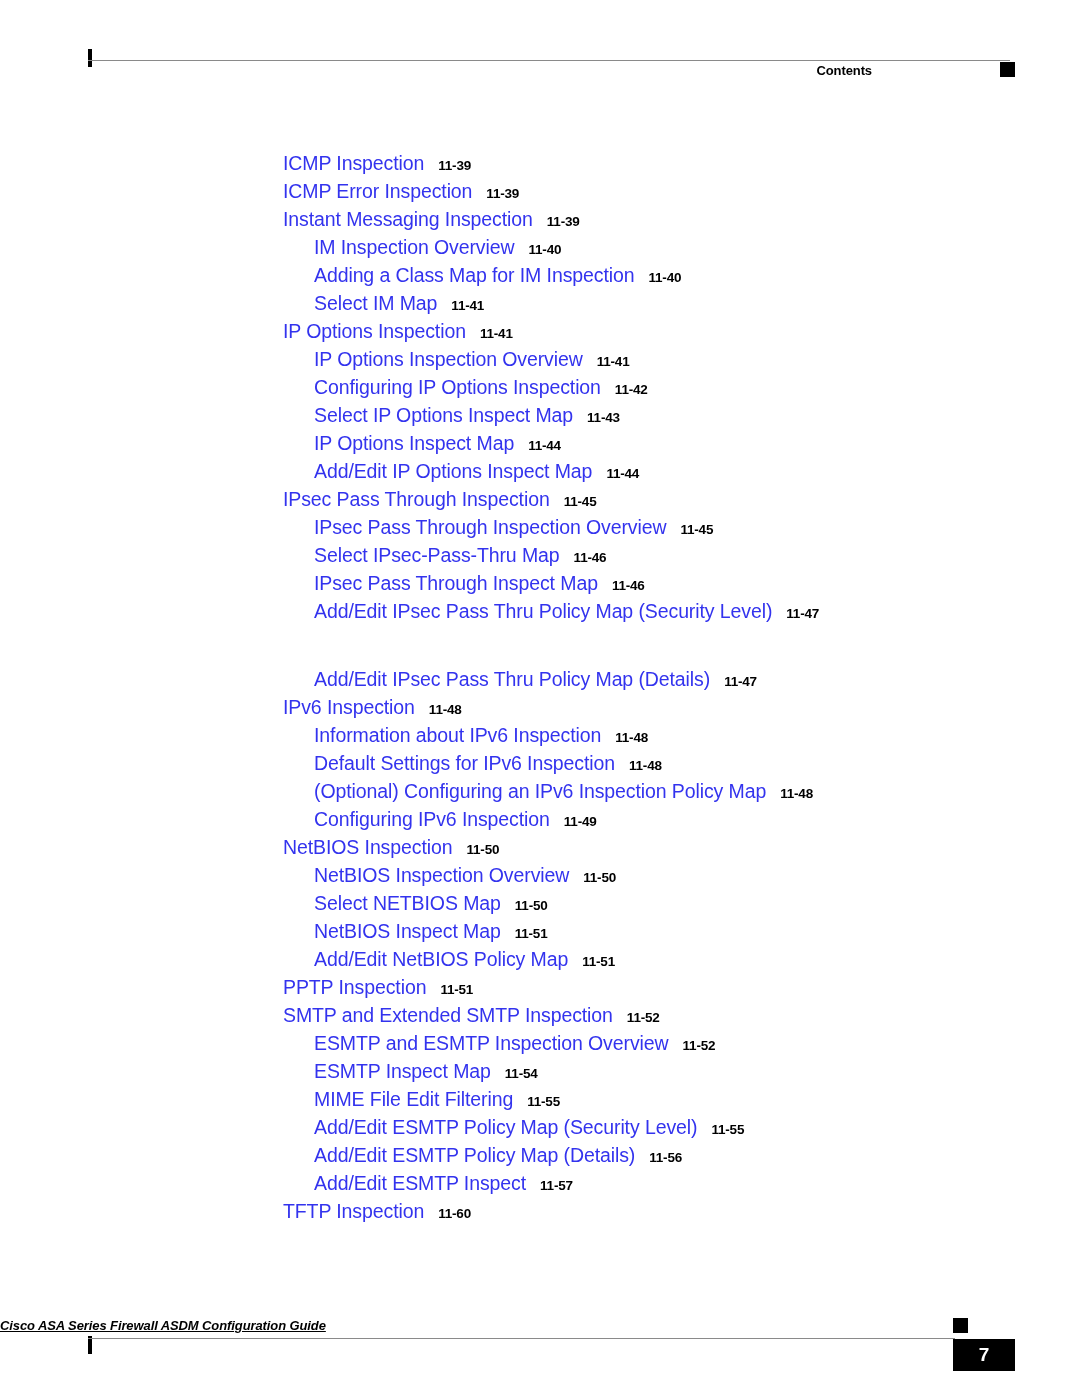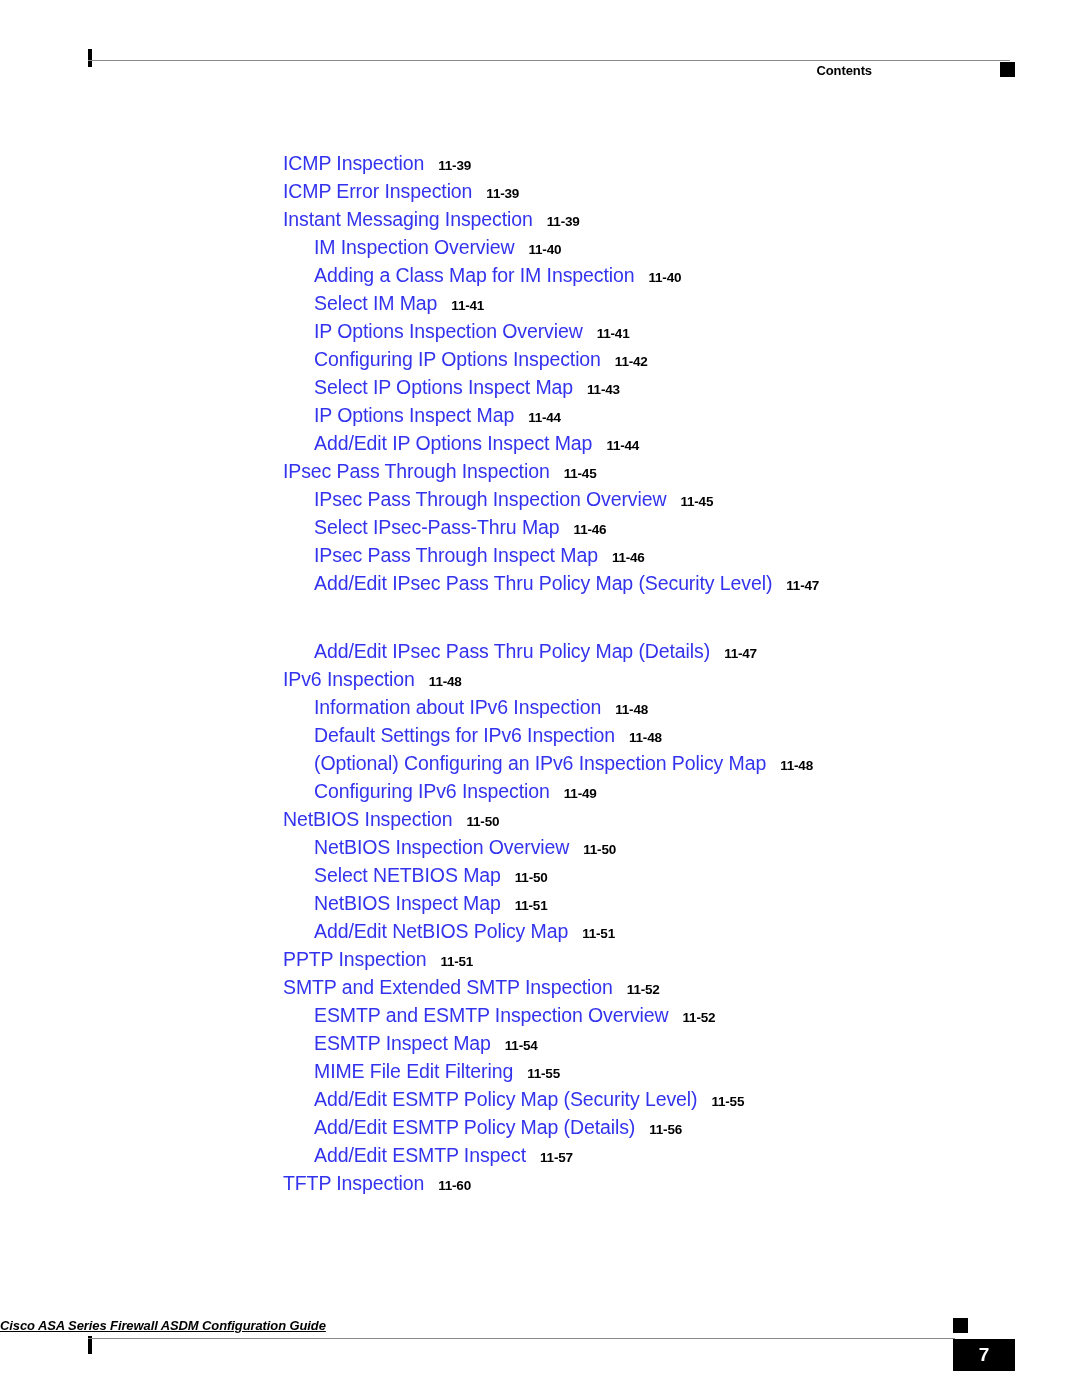--- a/index.html
+++ b/index.html
@@ -163,20 +163,21 @@
   <div class="header-square"></div>
 </div>
 
 <div class="toc" id="toc-list">
     <a class="toc-entry lvl-1" href="#" style="text-decoration: none;"><span class="title">ICMP Inspection</span><span class="gap"></span><span class="page">11-39</span></a>
     <a class="toc-entry lvl-1" href="#" style="text-decoration: none;"><span class="title">ICMP Error Inspection</span><span class="gap"></span><span class="page">11-39</span></a>
     <a class="toc-entry lvl-1" href="#" style="text-decoration: none;"><span class="title">Instant Messaging Inspection</span><span class="gap"></span><span class="page">11-39</span></a>
     <a class="toc-entry lvl-2" href="#" style="text-decoration: none;"><span class="title">IM Inspection Overview</span><span class="gap"></span><span class="page">11-40</span></a>
     <a class="toc-entry lvl-2" href="#" style="text-decoration: none;"><span class="title">Adding a Class Map for IM Inspection</span><span class="gap"></span><span class="page">11-40</span></a>
     <a class="toc-entry lvl-2" href="#" style="text-decoration: none;"><span class="title">Select IM Map</span><span class="gap"></span><span class="page">11-41</span></a>
+    <a class="toc-entry lvl-1" href="#" style="text-decoration: none;"><span class="title">IP Options Inspection</span><span class="gap"></span><span class="page">11-41</span></a>
     <a class="toc-entry lvl-2" href="#" style="text-decoration: none;"><span class="title">IP Options Inspection Overview</span><span class="gap"></span><span class="page">11-41</span></a>
     <a class="toc-entry lvl-2" href="#" style="text-decoration: none;"><span class="title">Configuring IP Options Inspection</span><span class="gap"></span><span class="page">11-42</span></a>
     <a class="toc-entry lvl-2" href="#" style="text-decoration: none;"><span class="title">Select IP Options Inspect Map</span><span class="gap"></span><span class="page">11-43</span></a>
     <a class="toc-entry lvl-2" href="#" style="text-decoration: none;"><span class="title">IP Options Inspect Map</span><span class="gap"></span><span class="page">11-44</span></a>
     <a class="toc-entry lvl-2" href="#" style="text-decoration: none;"><span class="title">Add/Edit IP Options Inspect Map</span><span class="gap"></span><span class="page">11-44</span></a>
     <a class="toc-entry lvl-1" href="#" style="text-decoration: none;"><span class="title">IPsec Pass Through Inspection</span><span class="gap"></span><span class="page">11-45</span></a>
     <a class="toc-entry lvl-2" href="#" style="text-decoration: none;"><span class="title">IPsec Pass Through Inspection Overview</span><span class="gap"></span><span class="page">11-45</span></a>
     <a class="toc-entry lvl-2" href="#" style="text-decoration: none;"><span class="title">Select IPsec-Pass-Thru Map</span><span class="gap"></span><span class="page">11-46</span></a>
     <a class="toc-entry lvl-2" href="#" style="text-decoration: none;"><span class="title">IPsec Pass Through Inspect Map</span><span class="gap"></span><span class="page">11-46</span></a>
     <a class="toc-entry lvl-2" href="#" style="text-decoration: none;"><span class="title">Add/Edit IPsec Pass Thru Policy Map (Security Level)</span><span class="gap"></span><span class="page">11-47</span></a>

